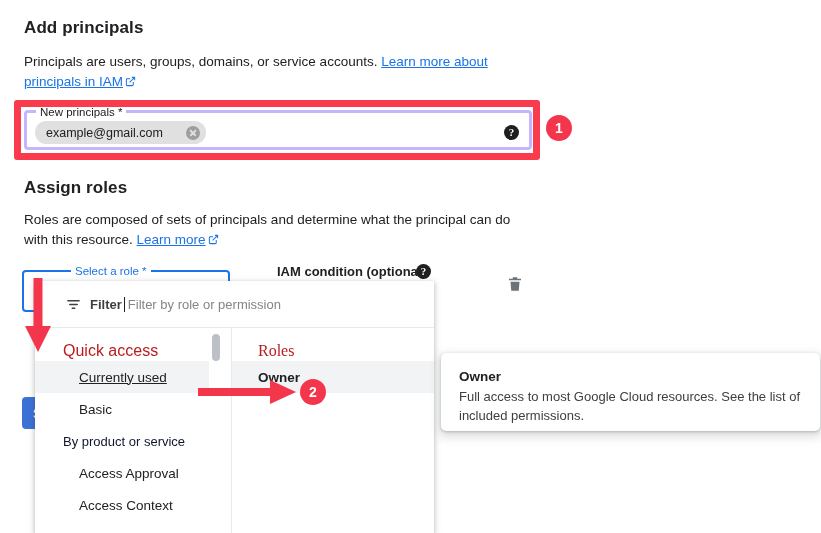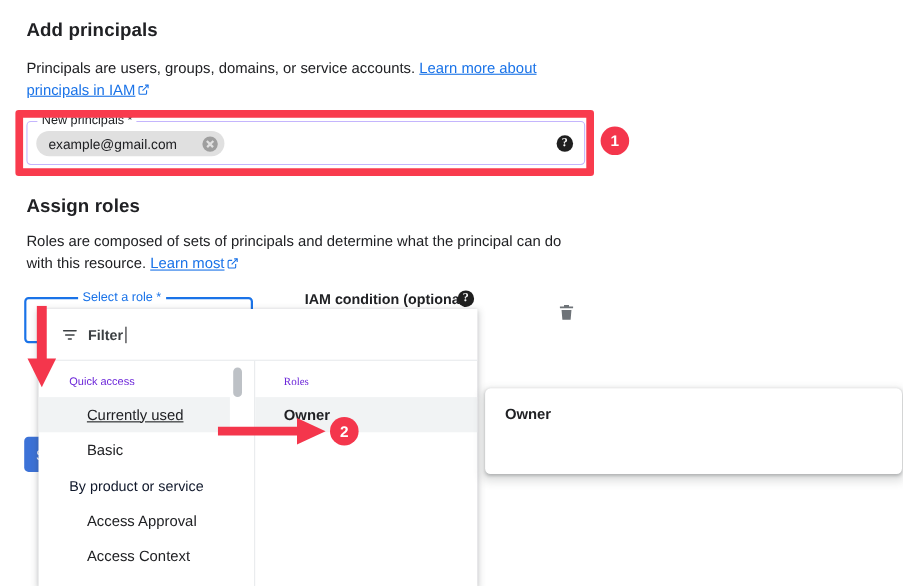--- a/index.html
+++ b/index.html
@@ -45,21 +45,21 @@
   }
   .ext-icon svg { display: block; }
 
   
   #principals-field {
     position: absolute;
     left: 24px;
     top: 110px;
     width: 508px;
     height: 40px;
-    border: 1px solid #c4b5fd;
+    border: 3px solid #c4b5fd;
     border-radius: 4px;
     background: #fff;
     box-sizing: border-box;
   }
   #principals-legend {
     position: absolute;
     left: 9px;
     top: -8px;
     background: #fff;
     padding: 0 4px;
@@ -245,21 +245,21 @@
     box-shadow: 0 2px 6px 1px rgba(60,64,67,.22), 0 1px 3px rgba(60,64,67,.16);
     box-sizing: border-box;
     overflow: hidden;
   }
   #filter-row {
     position: relative;
     height: 47px;
     border-bottom: 1px solid #e8eaed;
     display: flex;
     align-items: center;
-    padding-left: 21px;
+    padding-left: 31px;
     box-sizing: border-box;
     background: #fff;
   }
   #filter-icon { width: 15px; height: 15px; margin-right: 9px; flex: none; }
   #filter-label {
     font-size: 13px;
     font-weight: 700;
     color: #3c4043;
     margin-right: 2px;
   }
@@ -299,22 +299,22 @@
     border-radius: 4px;
     background: #bdc1c6;
     cursor: pointer;
   }
   #col-roles {
     flex: 1;
     position: relative;
   }
 
   .col-header {
-    font-size: 10px;
-    color: #6d28d9;
+    font-size: 16px;
+    color: #b91c1c;
     padding: 14px 0 0 0;
     height: 33px;
     box-sizing: border-box;
   }
   #col-quick .col-header { padding-left: 28px; }
   #col-roles .col-header { padding-left: 26px; font-family: Liberation Serif, serif; }
 
   .menu-item {
     height: 32px;
     display: flex;
@@ -395,21 +395,21 @@
   </div>
   <span class="help-icon" id="principals-help">?</span>
 </div>
 
 <div id="annot-box-1"></div>
 <div class="annot-badge" id="badge-1">1</div>
 
 <div class="section-title" style="left:24px; top:178px;">Assign roles</div>
 
 <div class="body-text" style="left:24px; top:210px; width:510px;">
-  <span>Roles are composed of sets of principals and determine what the principal can do with this resource. </span><a class="link"><span>Learn most</span></a><span class="ext-icon"><svg viewBox="0 0 24 24" fill="none" stroke="#1a73e8" stroke-width="2.2">
+  <span>Roles are composed of sets of principals and determine what the principal can do with this resource. </span><a class="link"><span>Learn more</span></a><span class="ext-icon"><svg viewBox="0 0 24 24" fill="none" stroke="#1a73e8" stroke-width="2.2">
       <path d="M18 13v6a2 2 0 0 1-2 2H5a2 2 0 0 1-2-2V8a2 2 0 0 1 2-2h6"></path>
       <path d="M15 3h6v6"></path>
         <path d="M10 14L21 3"></path>
       </svg></span>
 </div>
 
 <div id="role-field">
   <div id="role-legend">Select a role *</div>
 </div>
 
@@ -429,20 +429,21 @@
   <div id="filter-row">
     <span id="filter-icon">
       <svg viewBox="0 0 24 24" fill="none" stroke="#3c4043" stroke-width="2.3" stroke-linecap="round">
         <path d="M3 6h18"></path>
           <path d="M6 12h12"></path>
           <path d="M10 18h4"></path>
       </svg>
     </span>
     <span id="filter-label">Filter</span>
     <span id="filter-caret"></span>
+    <span id="filter-placeholder">Filter by role or permission</span>
   </div>
 
   <div id="dropdown-cols">
 
     <div id="col-quick">
       <div class="col-header">Quick access</div>
       <div class="menu-item selected">
         <span>Currently used</span>
       </div>
       <div class="menu-item">
@@ -466,20 +467,21 @@
       <div class="role-item highlighted">
         <span>Owner</span>
       </div>
     </div>
 
   </div>
 </div>
 
 <div id="role-tooltip">
   <div id="tooltip-title">Owner</div>
+  <div id="tooltip-desc">Full access to most Google Cloud resources. See the list of included permissions.</div>
 </div>
 
 <svg id="arrow-down" viewBox="0 0 32 76">
   <path d="M16 0 L16 52" stroke="#f4364c" stroke-width="9" fill="none"></path>
   <path d="M16 74 L3 48 L29 48 Z" fill="#f4364c"></path>
 </svg>
 
 <svg id="arrow-right" viewBox="0 0 100 28">
   <path d="M0 14 L76 14" stroke="#f4364c" stroke-width="8" fill="none"></path>
   <path d="M98 14 L72 2 L72 26 Z" fill="#f4364c"></path>

